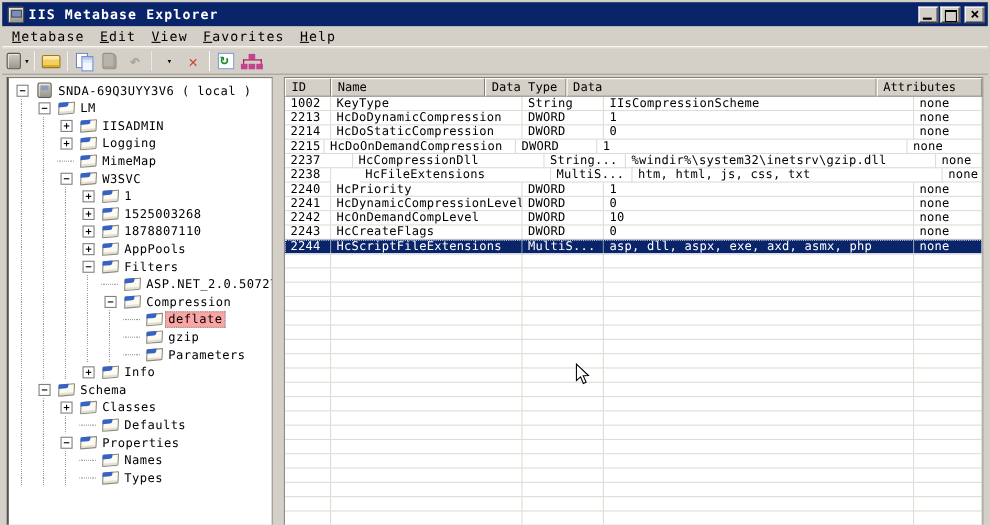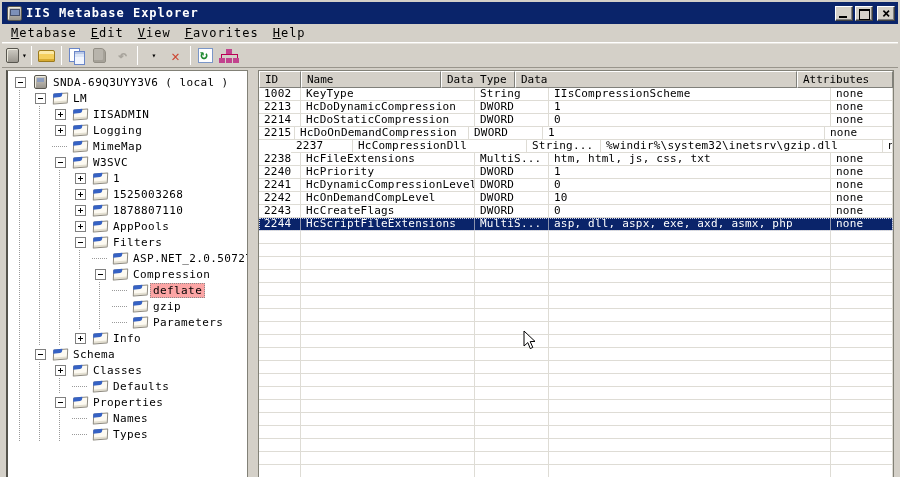--- a/index.html
+++ b/index.html
@@ -449,29 +449,29 @@
             <div class="lcell last" style="width: 64px;">none</div>
           </div>
           <div class="lrow">
             <div class="lcell" style="width: 36px;">2215</div>
             <div class="lcell" style="width: 174px;">HcDoOnDemandCompression</div>
             <div class="lcell" style="width: 74px;">DWORD</div>
             <div class="lcell" style="width: 282px;">1</div>
             <div class="lcell last" style="width: 64px;">none</div>
           </div>
           <div class="lrow">
-            <div class="lcell" style="width: 62px; margin-left: 32px;">2237</div>
+            <div class="lcell" style="width: 62px;">2237</div>
             <div class="lcell" style="width: 174px;">HcCompressionDll</div>
             <div class="lcell" style="width: 74px;">String...</div>
             <div class="lcell" style="width: 282px;">%windir%\system32\inetsrv\gzip.dll</div>
             <div class="lcell last" style="width: 64px;">none</div>
           </div>
           <div class="lrow">
             <div class="lcell" style="width: 42px;">2238</div>
-            <div class="lcell" style="width: 174px;">HcFileExtensions</div>
+            <div class="lcell" style="width: 174px; margin-left: 26px;">HcFileExtensions</div>
             <div class="lcell" style="width: 74px;">MultiS...</div>
             <div class="lcell" style="width: 282px;">htm, html, js, css, txt</div>
             <div class="lcell last" style="width: 64px;">none</div>
           </div>
           <div class="lrow">
             <div class="lcell" style="width: 42px;">2240</div>
             <div class="lcell" style="width: 174px;">HcPriority</div>
             <div class="lcell" style="width: 74px;">DWORD</div>
             <div class="lcell" style="width: 282px;">1</div>
             <div class="lcell last" style="width: 64px;">none</div>

